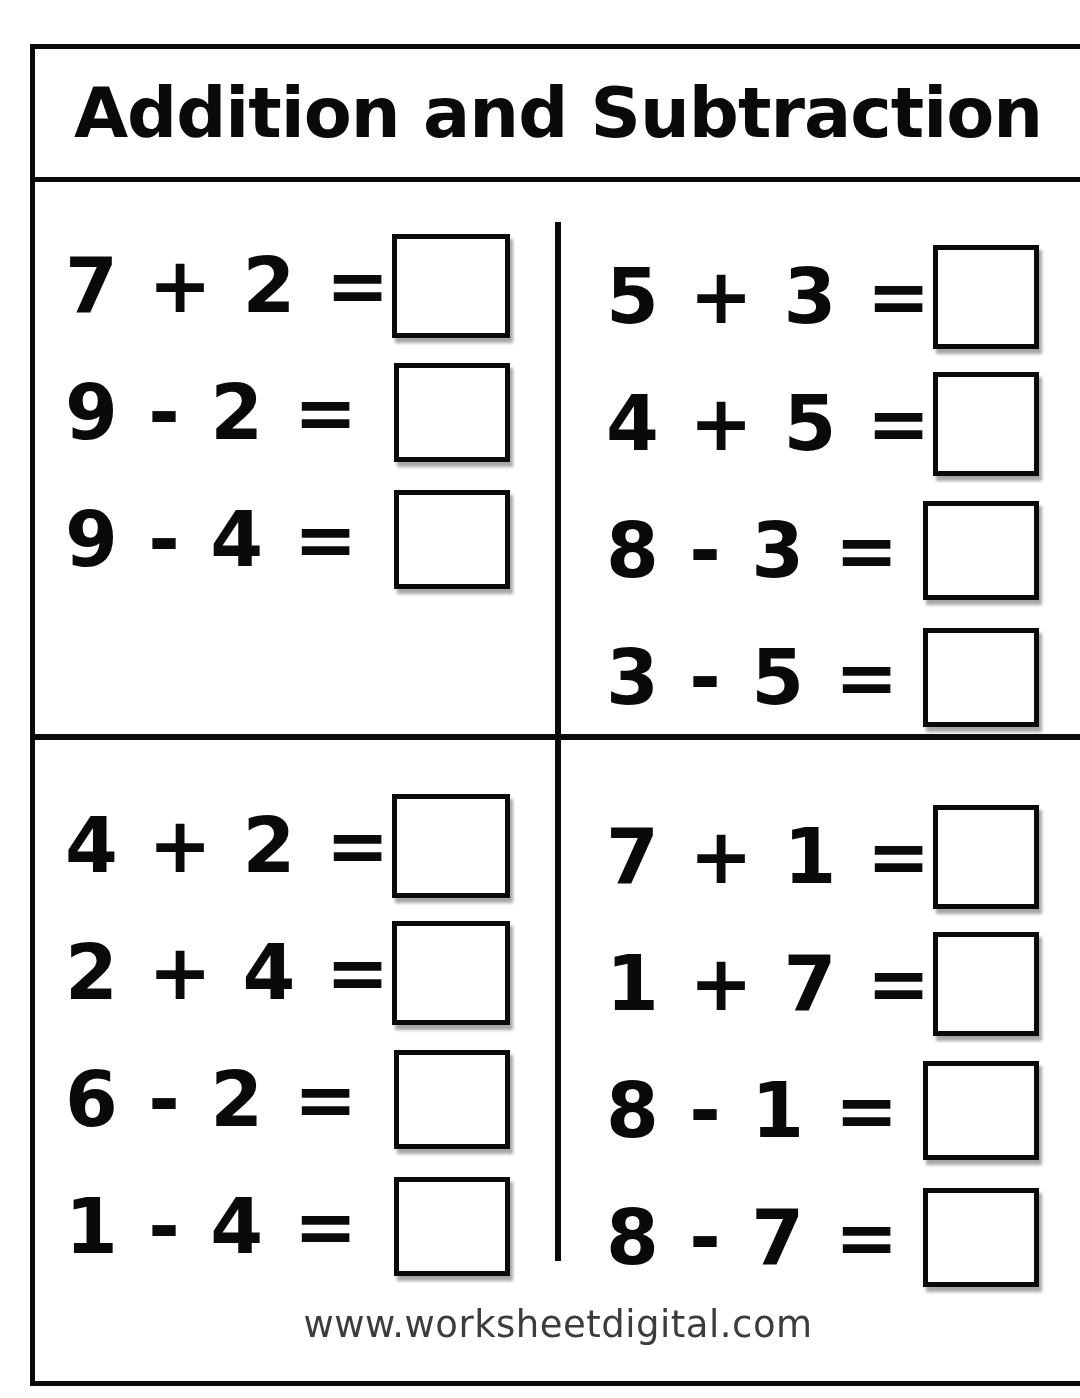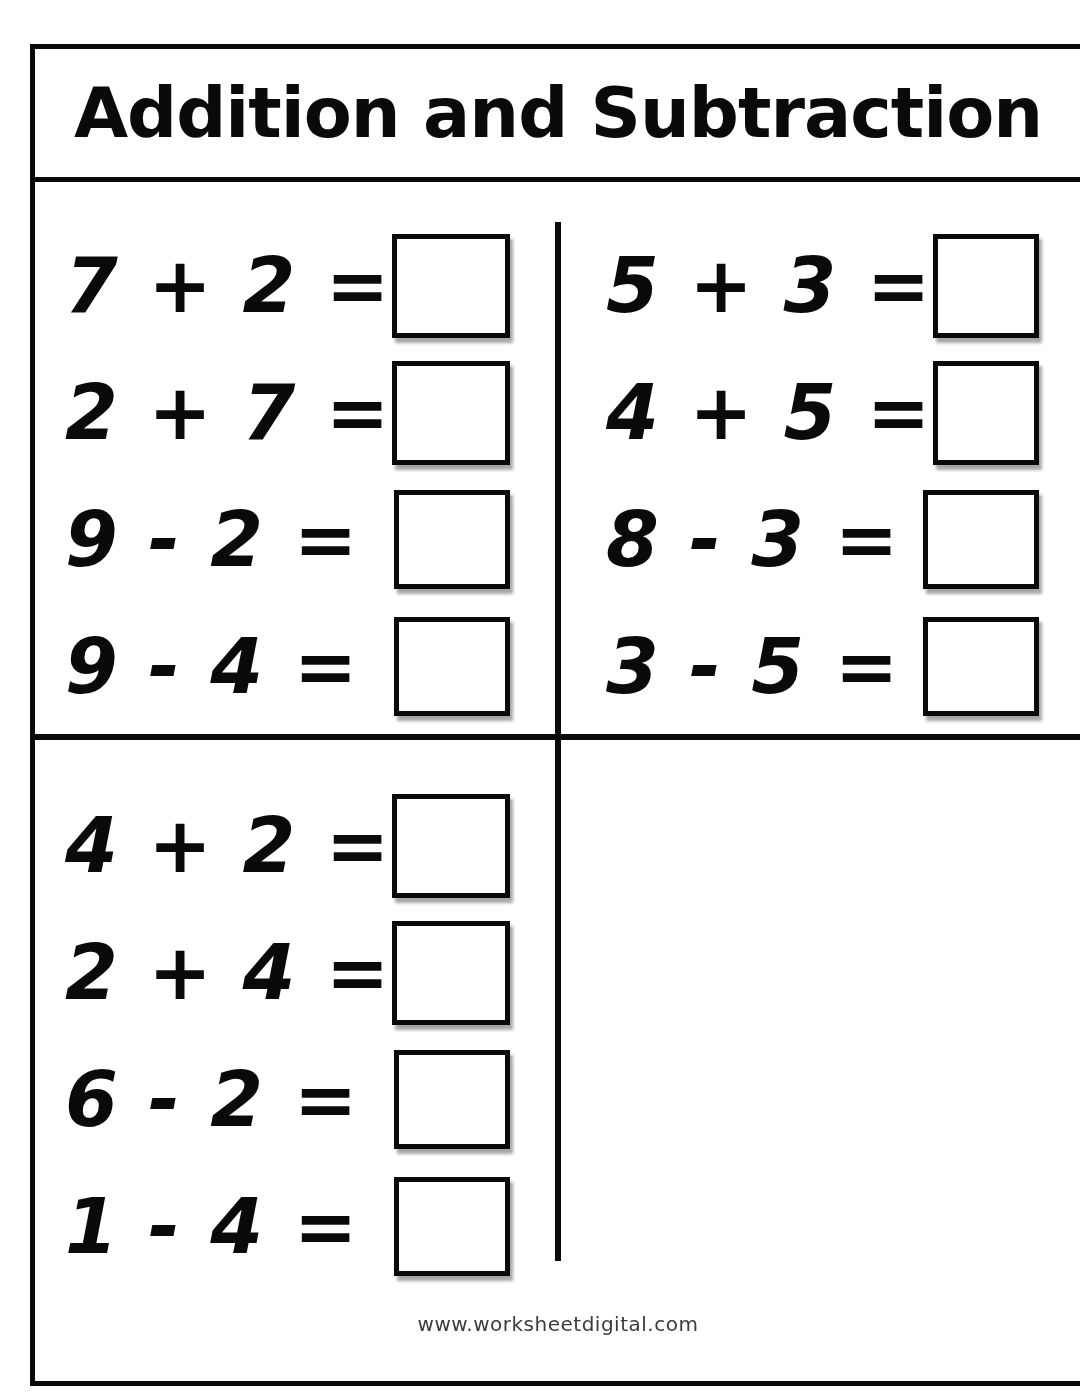--- a/index.html
+++ b/index.html
@@ -37,21 +37,20 @@
     font-size: 70px;
     font-weight: bold;
     letter-spacing: -1px;
     color: #0a0a0a;
     white-space: nowrap;
   }
   .half {
     position: relative;
     display: flex;
     flex: none;
-    font-style: italic;
   }
   .half.top { height: 552px; }
   .half.bottom { height: 527px; }
   .divider-v {
     position: absolute;
     left: calc(50% - 3px);
     width: 6px;
     background: #0a0a0a;
   }
   .half.top .divider-v { top: 40px; bottom: 0; }
@@ -60,21 +59,21 @@
     flex: none;
     height: 6px;
     background: #0a0a0a;
   }
   .col {
     width: 50%;
     box-sizing: border-box;
     padding: 40px 0 0 30px;
   }
   .half.bottom .col { padding-top: 42px; }
-  .col.right-col { padding-left: 48px; }
+  .col.right-col { padding-left: 48px; margin-top: 11px; }
   .row {
     height: 127px;
     display: flex;
     align-items: center;
   }
   .eq {
     font-size: 76px;
     font-weight: bold;
     color: #0a0a0a;
     letter-spacing: 2px;
@@ -89,42 +88,38 @@
     box-shadow: 3px 5px 3px rgba(0,0,0,0.35);
   }
   .col.right-col .box { margin-right: 42px; }
   .box.lg { width: 127px; height: 104px; }
   .box.sm { width: 116px; height: 99px; }
   .footer {
     flex: 1;
     display: flex;
     align-items: center;
     justify-content: center;
-    font-size: 20px;
+    font-size: 37px;
     color: #3c3c3c;
     letter-spacing: 0.5px;
   }
 </style>
 </head>
 <body>
 
 <div class="sheet">
 
   <header class="title-band">
     <h1>Addition and Subtraction</h1>
   </header>
 
   <section class="half top">
     <div class="col">
       <div class="row">
         <span class="eq">7 + 2 =</span>
-        <span class="box lg"></span>
-      </div>
-      <div class="row">
-        <span class="eq">2 + 7 =</span>
         <span class="box lg"></span>
       </div>
       <div class="row">
         <span class="eq">9 - 2 =</span>
         <span class="box sm"></span>
       </div>
       <div class="row">
         <span class="eq">9 - 4 =</span>
         <span class="box sm"></span>
       </div>
@@ -165,19 +160,37 @@
       <div class="row">
         <span class="eq">6 - 2 =</span>
         <span class="box sm"></span>
       </div>
       <div class="row">
         <span class="eq">1 - 4 =</span>
         <span class="box sm"></span>
       </div>
     </div>
     <div class="divider-v"></div>
+    <div class="col right-col">
+      <div class="row">
+        <span class="eq">7 + 1 =</span>
+        <span class="box lg"></span>
+      </div>
+      <div class="row">
+        <span class="eq">1 + 7 =</span>
+        <span class="box lg"></span>
+      </div>
+      <div class="row">
+        <span class="eq">8 - 1 =</span>
+        <span class="box sm"></span>
+      </div>
+      <div class="row">
+        <span class="eq">8 - 7 =</span>
+        <span class="box sm"></span>
+      </div>
+    </div>
   </section>
 
   <footer class="footer">
     <span>www.worksheetdigital.com</span>
   </footer>
 
 </div>
 
 </body></html>

